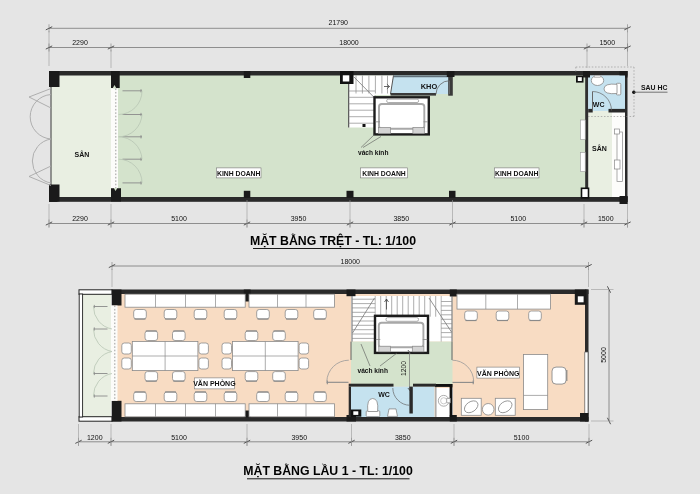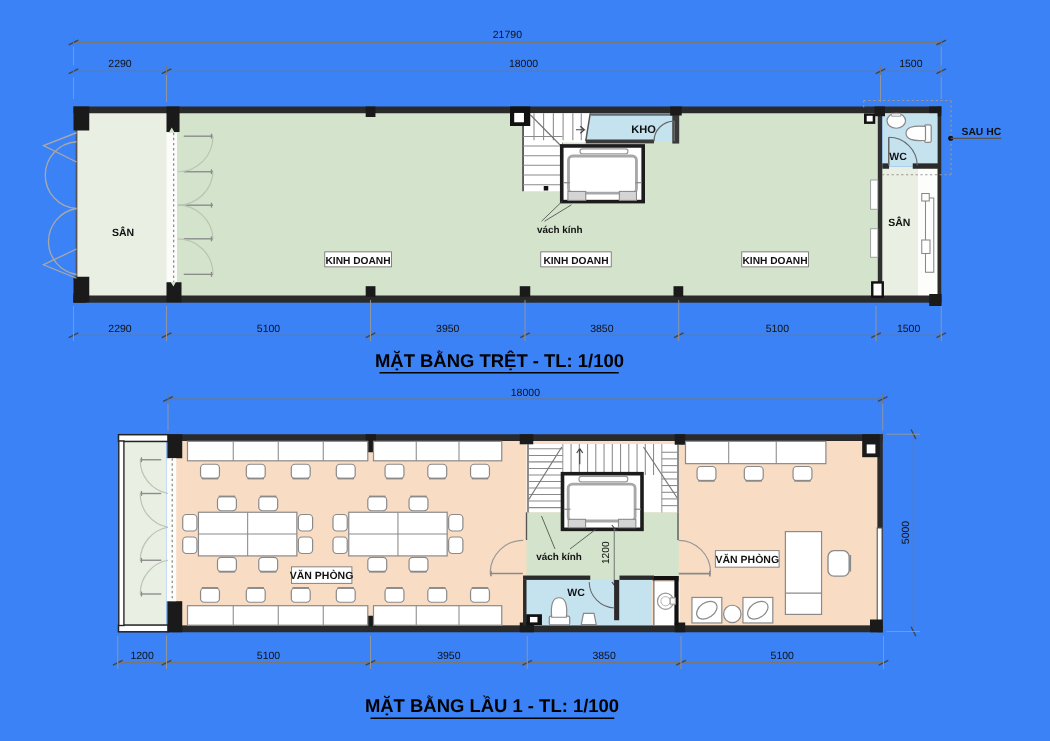--- a/index.html
+++ b/index.html
@@ -1,16 +1,16 @@
 <!DOCTYPE html>
 <html><head>
 <meta charset="utf-8">
 <style>
   html,body{margin:0;padding:0;background:#ffffff;}
-  #page{position:relative;width:700px;height:494px;background:#3b82f6;overflow:hidden;
+  #page{position:relative;width:700px;height:494px;background:#e5e5e5;overflow:hidden;
         font-family:"Liberation Sans", sans-serif;}
   svg{position:absolute;left:0;top:0;}
   text{font-family:"Liberation Sans", sans-serif;}
 </style>
 </head>
 <body>
 <div id="page">
 <svg width="700" height="494" viewBox="0 0 700 494">
 
 <g>

